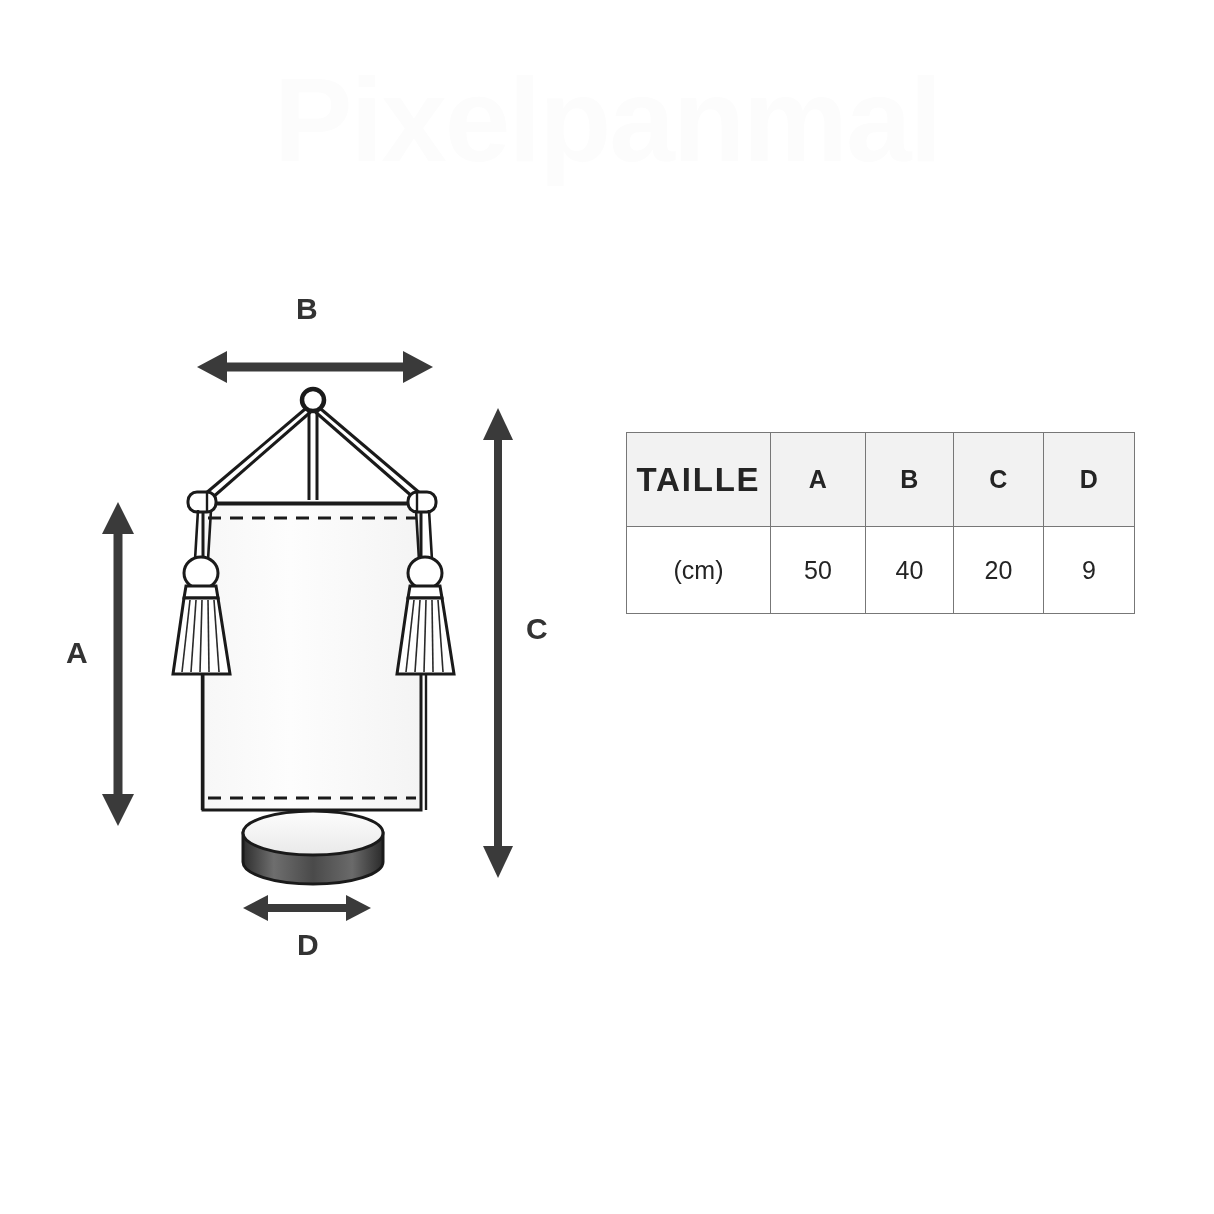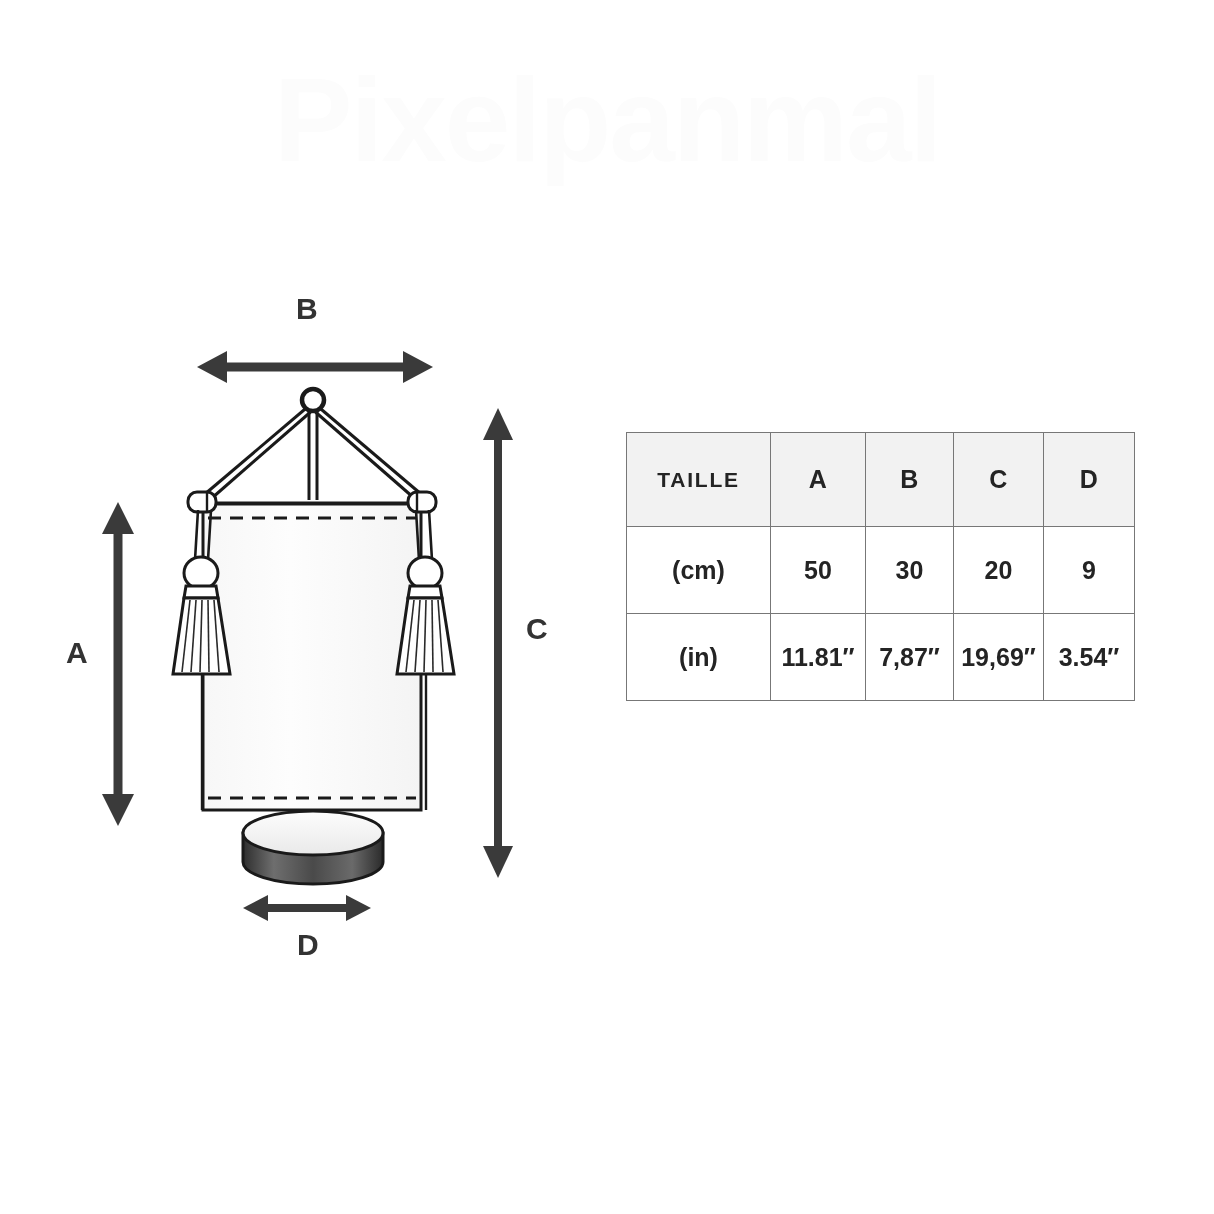--- a/index.html
+++ b/index.html
@@ -80,27 +80,27 @@
     font-family: "Liberation Sans", sans-serif;
   }
   #size-table thead th {
     height: 91px;
     background: #f2f2f2;
     font-size: 25px;
     font-weight: 700;
     letter-spacing: 0.6px;
   }
   #size-table thead th.col-label {
-    font-size: 21px;
+    font-size: 33px;
     letter-spacing: 1.8px;
   }
   #size-table tbody td {
     height: 84px;
     font-size: 25px;
-    font-weight: 700;
+    font-weight: 400;
   }
   #size-table tbody td.row-unit {
     font-size: 25px;
   }
 </style>
 </head>
 <body>
 
 <div id="page">
 
@@ -255,27 +255,20 @@
         <th>A</th>
         <th>B</th>
         <th>C</th>
         <th>D</th>
       </tr>
     </thead>
     <tbody>
       <tr>
         <td class="row-unit">(cm)</td>
         <td>50</td>
-        <td>30</td>
+        <td>40</td>
         <td>20</td>
         <td>9</td>
       </tr>
-      <tr>
-        <td class="row-unit">(in)</td>
-        <td>11.81″</td>
-        <td>7,87″</td>
-        <td>19,69″</td>
-        <td>3.54″</td>
-      </tr>
     </tbody>
   </table>
 
 </div>
 
 </body></html>

